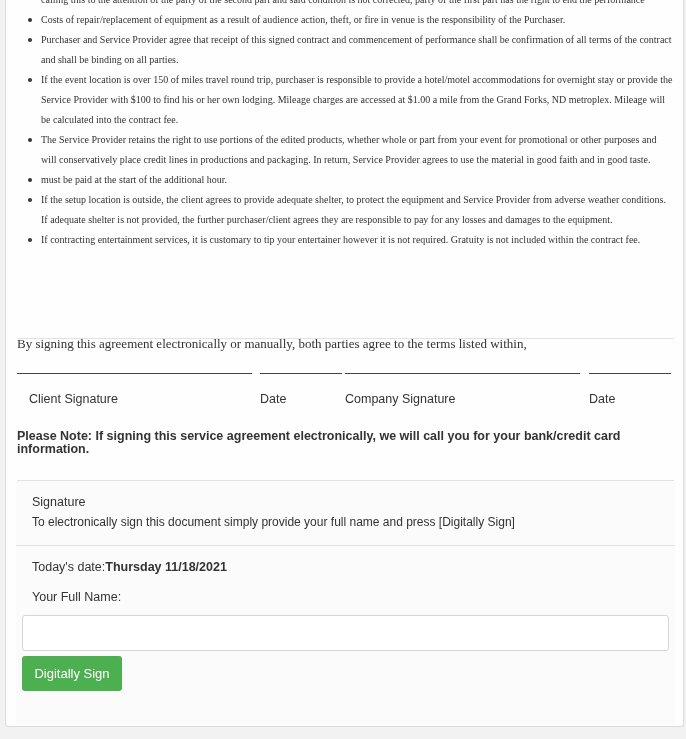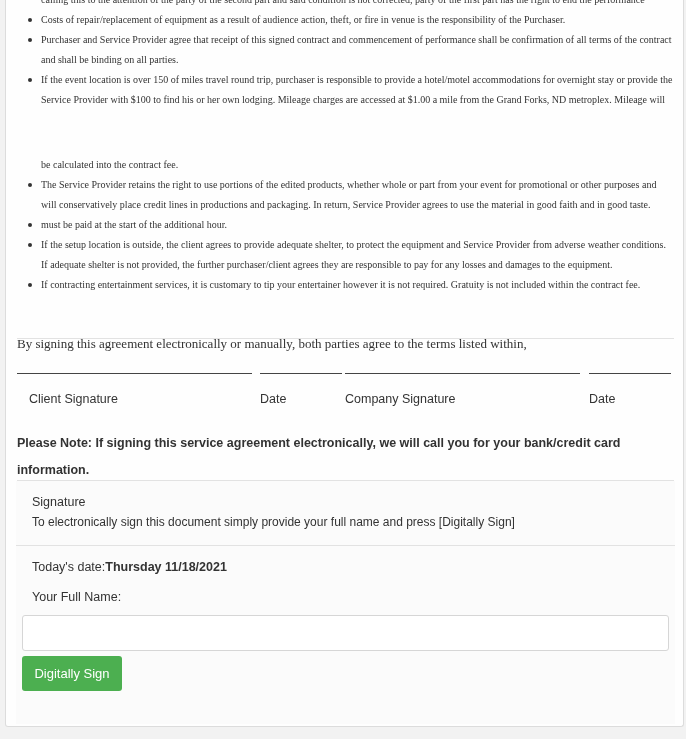--- a/index.html
+++ b/index.html
@@ -66,21 +66,21 @@
       font-size: 12.5px;
       color: #333;
       white-space: nowrap;
     }
     .note {
       position: absolute;
       left: 11px; top: 432px;
       width: 640px;
       font-size: 12.5px;
       font-weight: bold;
-      line-height: 27px;
+      line-height: 13px;
       color: #333;
     }
     .panel {
       position: absolute;
       left: 10px; top: 483px;
       width: 659px; height: 243px;
       background: #fbfbfb;
     }
     .sig-title {
       position: absolute;
@@ -149,21 +149,21 @@
       </li>
       <li class="">
         <span class="bullet"></span>
         <div style="white-space: nowrap;">Purchaser and Service Provider agree that receipt of this signed contract and commencement of performance shall be confirmation of all terms of the contract</div>
         <div style="white-space: nowrap;">and shall be binding on all parties.</div>
       </li>
       <li class="">
         <span class="bullet"></span>
         <div style="white-space: nowrap;">If the event location is over 150 of miles travel round trip, purchaser is responsible to provide a hotel/motel accommodations for overnight stay or provide the</div>
         <div style="white-space: nowrap;">Service Provider with $100 to find his or her own lodging. Mileage charges are accessed at $1.00 a mile from the Grand Forks, ND metroplex. Mileage will</div>
-        <div style="white-space: nowrap; margin-top: 45px;">be calculated into the contract fee.</div>
+        <div style="white-space: nowrap;">be calculated into the contract fee.</div>
       </li>
       <li class="">
         <span class="bullet"></span>
         <div style="white-space: nowrap;">The Service Provider retains the right to use portions of the edited products, whether whole or part from your event for promotional or other purposes and</div>
         <div style="white-space: nowrap;">will conservatively place credit lines in productions and packaging. In return, Service Provider agrees to use the material in good faith and in good taste.</div>
       </li>
       <li class="">
         <span class="bullet"></span>
         <div style="white-space: nowrap;">must be paid at the start of the additional hour.</div>
       </li>

